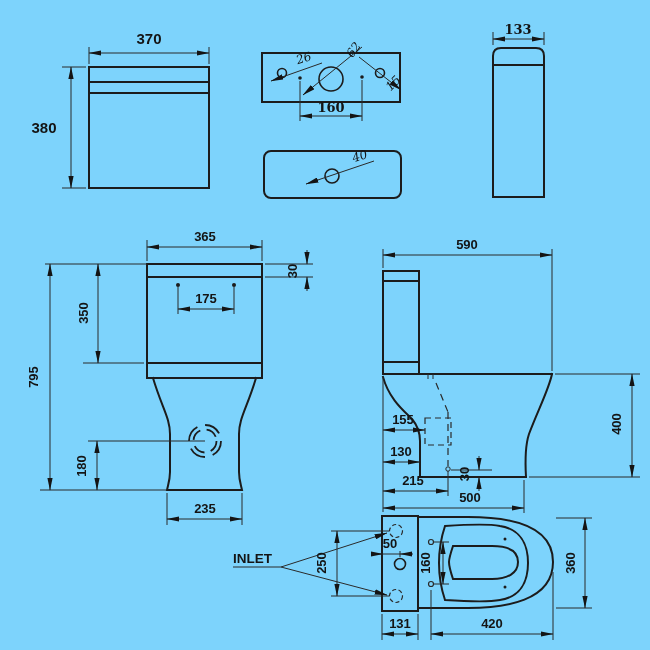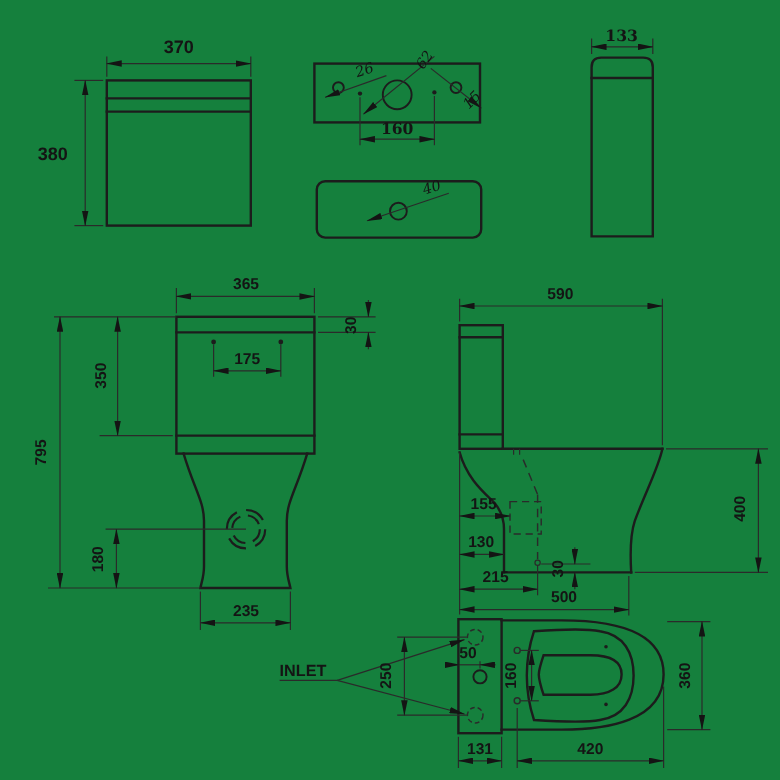--- a/index.html
+++ b/index.html
@@ -1,16 +1,16 @@
 <!DOCTYPE html>
 <html><head>
 <meta charset="utf-8">
 <style>
   html,body{margin:0;padding:0;background:#ffffff;}
-  .stage{position:relative;width:650px;height:650px;background:#15803d;overflow:hidden;
+  .stage{position:relative;width:650px;height:650px;background:#7dd3fc;overflow:hidden;
          font-family:"Liberation Sans",sans-serif;}
   svg{display:block}
   .obj{stroke:#1c1c1c;stroke-width:2;fill:none;stroke-linecap:square;}
   .obj15{stroke:#1c1c1c;stroke-width:1.6;fill:none;}
   .thin{stroke:#2a2a2a;stroke-width:1;fill:none;}
   .dash{stroke:#1c1c1c;stroke-width:1.8;fill:none;}
   .dashthin{stroke:#2a2a2a;stroke-width:1.2;fill:none;}
   .dot{fill:#1c1c1c;stroke:none;}
   text{fill:#141414;}
   .dimtxt{font-family:"Liberation Sans",sans-serif;font-size:13px;font-weight:600;}

